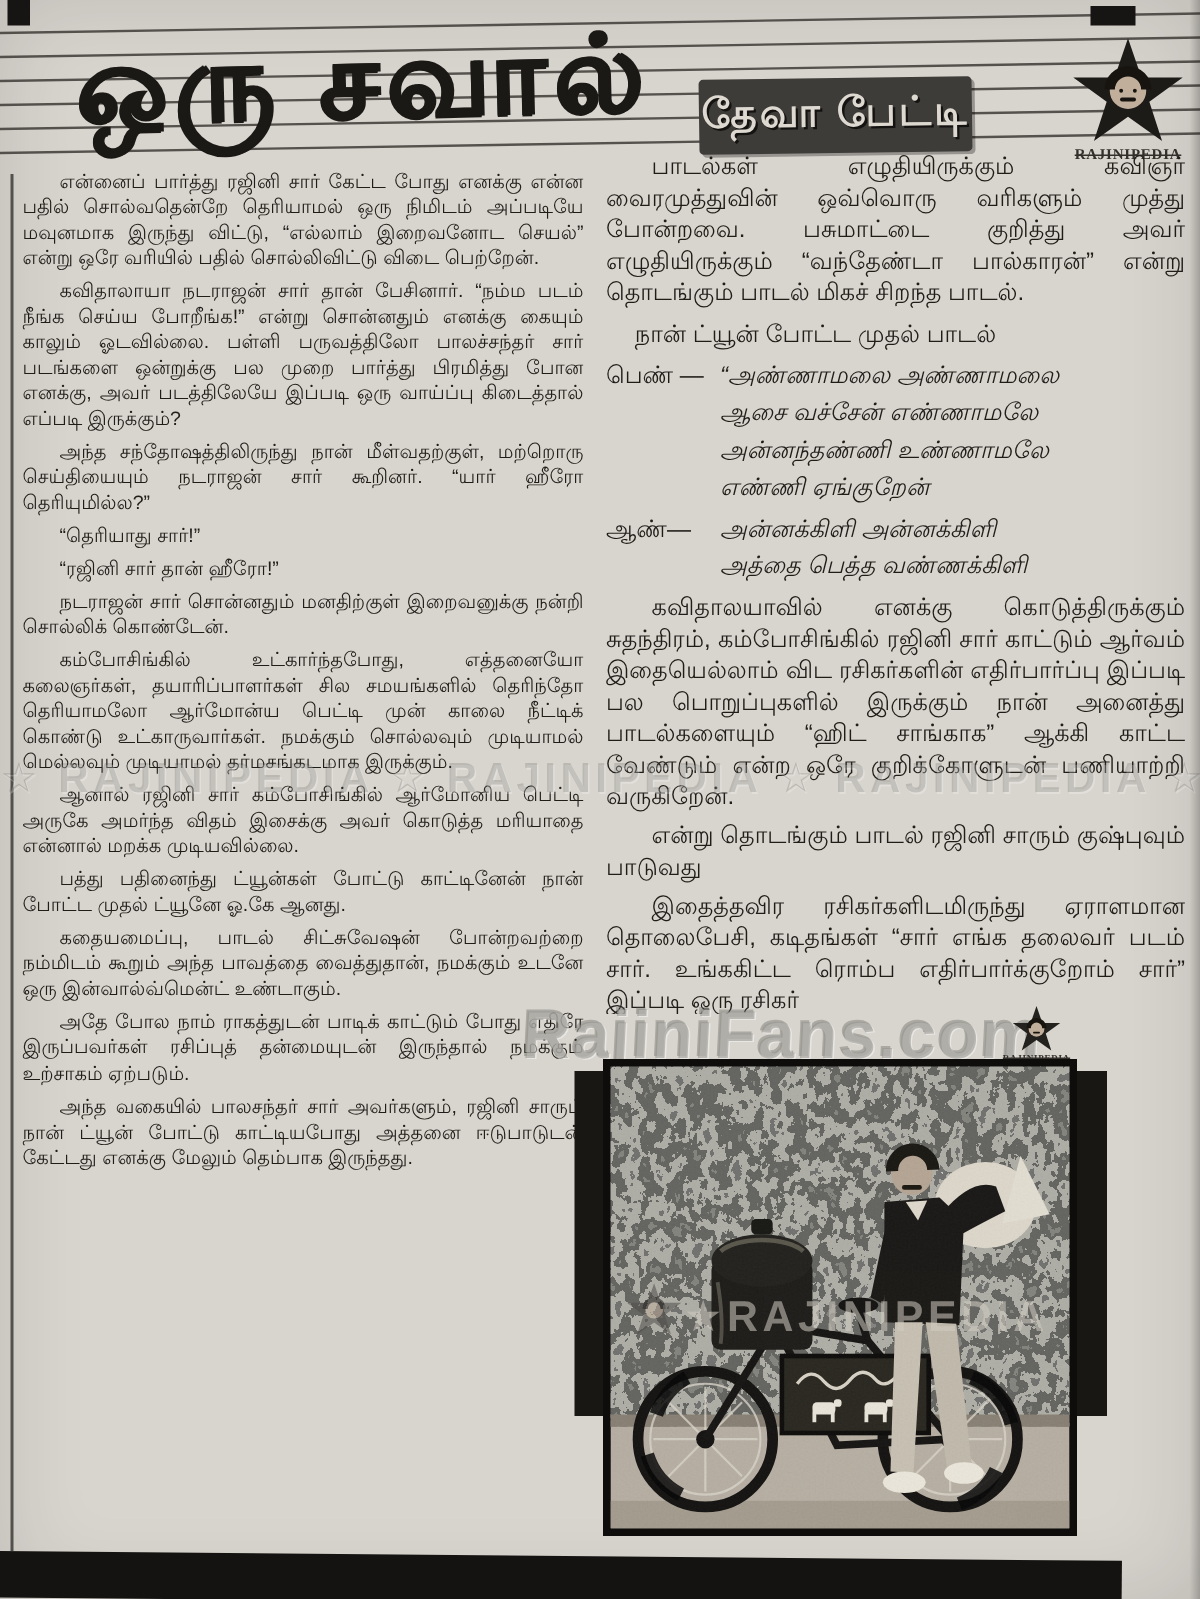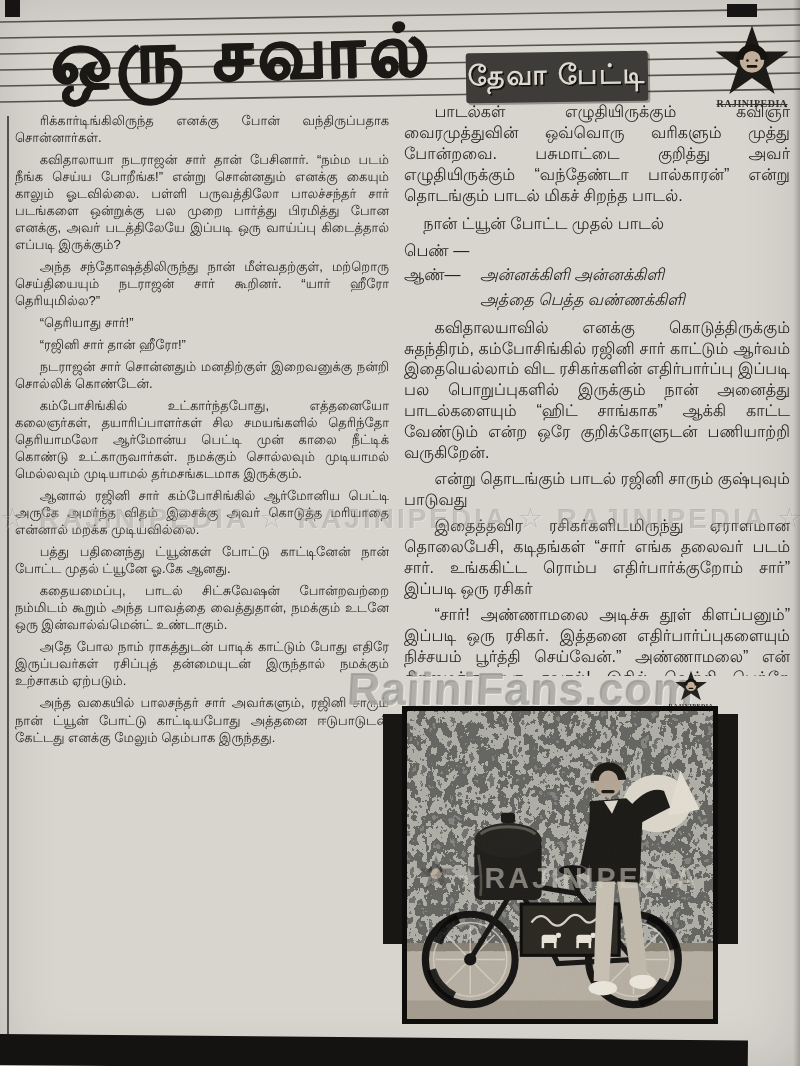--- a/index.html
+++ b/index.html
@@ -94,40 +94,46 @@
       <circle cx="44" cy="48" r="1.7" fill="#17140f"></circle>
         <circle cx="56" cy="48" r="1.7" fill="#17140f"></circle>
       <rect x="43" y="54" width="14" height="3.5" rx="1.7" fill="#17140f"></rect>
     </svg>
     <div class="logo-caption">RAJINIPEDIA</div>
   </div>
 
   <div class="left-rule"></div>
 
   <div class="col col-left">
-    <p>ரிக்கார்டிங்கிலிருந்த எனக்கு போன் வந்திருப்பதாக சொன்னார்கள்.</p>
+    <p>என்னைப் பார்த்து ரஜினி சார் கேட்ட போது எனக்கு என்ன பதில் சொல்வதென்றே தெரியாமல் ஒரு நிமிடம் அப்படியே மவுனமாக இருந்து விட்டு, “எல்லாம் இறைவனோட செயல்” என்று ஒரே வரியில் பதில் சொல்லிவிட்டு விடை பெற்றேன்.</p>
     <p>கவிதாலாயா நடராஜன் சார் தான் பேசினார். “நம்ம படம் நீங்க செய்ய போறீங்க!” என்று சொன்னதும் எனக்கு கையும் காலும் ஓடவில்லை. பள்ளி பருவத்திலோ பாலச்சந்தர் சார் படங்களை ஒன்றுக்கு பல முறை பார்த்து பிரமித்து போன எனக்கு, அவர் படத்திலேயே இப்படி ஒரு வாய்ப்பு கிடைத்தால் எப்படி இருக்கும்?</p>
     <p>அந்த சந்தோஷத்திலிருந்து நான் மீள்வதற்குள், மற்றொரு செய்தியையும் நடராஜன் சார் கூறினர். “யார் ஹீரோ தெரியுமில்ல?”</p>
     <p>“தெரியாது சார்!”</p>
     <p>“ரஜினி சார் தான் ஹீரோ!”</p>
     <p>நடராஜன் சார் சொன்னதும் மனதிற்குள் இறைவனுக்கு நன்றி சொல்லிக் கொண்டேன்.</p>
     <p>கம்போசிங்கில் உட்கார்ந்தபோது, எத்தனையோ கலைஞர்கள், தயாரிப்பாளர்கள் சில சமயங்களில் தெரிந்தோ தெரியாமலோ ஆர்மோன்ய பெட்டி முன் காலை நீட்டிக் கொண்டு உட்காருவார்கள். நமக்கும் சொல்லவும் முடியாமல் மெல்லவும் முடியாமல் தர்மசங்கடமாக இருக்கும்.</p>
     <p>ஆனால் ரஜினி சார் கம்போசிங்கில் ஆர்மோனிய பெட்டி அருகே அமர்ந்த விதம் இசைக்கு அவர் கொடுத்த மரியாதை என்னால் மறக்க முடியவில்லை.</p>
     <p>பத்து பதினைந்து ட்யூன்கள் போட்டு காட்டினேன் நான் போட்ட முதல் ட்யூனே ஓ.கே ஆனது.</p>
     <p>கதையமைப்பு, பாடல் சிட்சுவேஷன் போன்றவற்றை நம்மிடம் கூறும் அந்த பாவத்தை வைத்துதான், நமக்கும் உடனே ஒரு இன்வால்வ்மென்ட் உண்டாகும்.</p>
     <p>அதே போல நாம் ராகத்துடன் பாடிக் காட்டும் போது எதிரே இருப்பவர்கள் ரசிப்புத் தன்மையுடன் இருந்தால் நமக்கும் உற்சாகம் ஏற்படும்.</p>
     <p>அந்த வகையில் பாலசந்தர் சார் அவர்களும், ரஜினி சாரும் நான் ட்யூன் போட்டு காட்டியபோது அத்தனை ஈடுபாடுடன் கேட்டது எனக்கு மேலும் தெம்பாக இருந்தது.</p>
   </div>
 
   <div class="col col-right">
     <p>பாடல்கள் எழுதியிருக்கும் கவிஞர் வைரமுத்துவின் ஒவ்வொரு வரிகளும் முத்து போன்றவை. பசுமாட்டை குறித்து அவர் எழுதியிருக்கும் “வந்தேண்டா பால்காரன்” என்று தொடங்கும் பாடல் மிகச் சிறந்த பாடல்.</p>
     <p class="tune-line">நான் ட்யூன் போட்ட முதல் பாடல்</p>
 
     <div class="lyric-row">
       <div class="lyric-speaker">பெண் —</div>
+      <div class="lyric-lines">
+        <div>“அண்ணாமலை அண்ணாமலை</div>
+        <div>ஆசை வச்சேன் எண்ணாமலே</div>
+        <div>அன்னந்தண்ணி உண்ணாமலே</div>
+        <div>எண்ணி ஏங்குறேன்</div>
+      </div>
     </div>
     <div class="lyric-row">
       <div class="lyric-speaker">ஆண்—</div>
       <div class="lyric-lines">
         <div>அன்னக்கிளி அன்னக்கிளி</div>
         <div>அத்தை பெத்த வண்ணக்கிளி</div>
       </div>
     </div>
 
     <p>கவிதாலயாவில் எனக்கு கொடுத்திருக்கும் சுதந்திரம், கம்போசிங்கில் ரஜினி சார் காட்டும் ஆர்வம் இதையெல்லாம் விட ரசிகர்களின் எதிர்பார்ப்பு இப்படி பல பொறுப்புகளில் இருக்கும் நான் அனைத்து பாடல்களையும் “ஹிட் சாங்காக” ஆக்கி காட்ட வேண்டும் என்ற ஒரே குறிக்கோளுடன் பணியாற்றி வருகிறேன்.</p>

